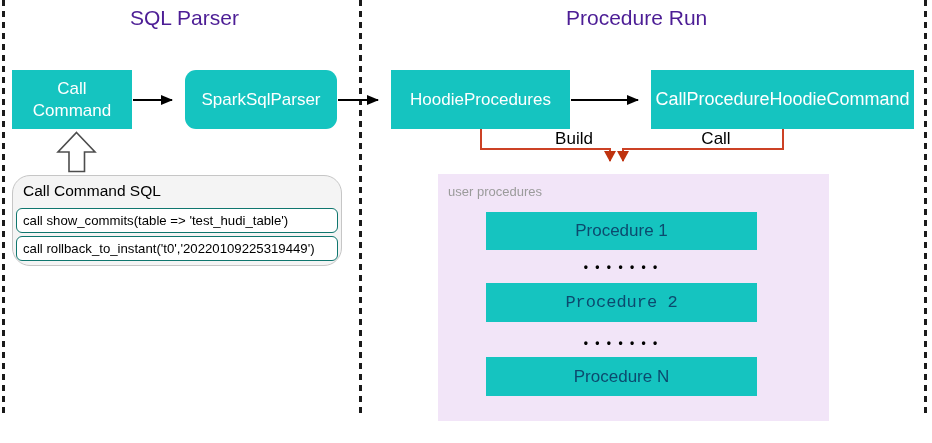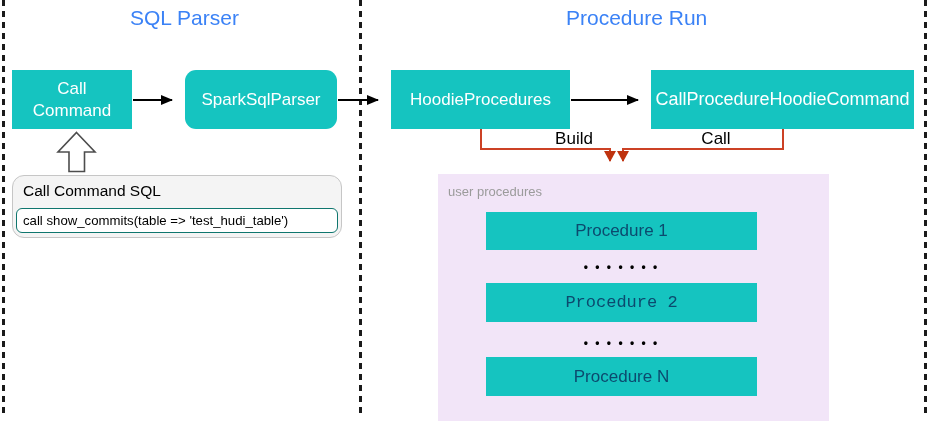--- a/index.html
+++ b/index.html
@@ -4,36 +4,36 @@
 <style>
   html,body { margin:0; padding:0; background:#ffffff; }
   .canvas {
     position:relative; width:932px; height:443px; overflow:hidden;
     background:#fff; font-family:"Liberation Sans", sans-serif;
   }
   .vline {
     position:absolute; top:0; width:3px; height:414px;
     background:repeating-linear-gradient(to bottom, var(--dashed-line,#1a1a1a) 0 6px, transparent 6px 11px);
   }
-  .section-title { position:absolute; top:6px; font-size:21px; color:#3b82f6; }
+  .section-title { position:absolute; top:6px; font-size:21px; color:#4c1d95; }
   .node {
     position:absolute; background:var(--box-teal,#15c4c0); color:#fff;
     display:flex; align-items:center; justify-content:center;
     text-align:center; font-size:17px; line-height:1.25; white-space:pre-line;
   }
   .overlay { position:absolute; left:0; top:0; width:932px; height:443px; pointer-events:none; }
   .arrow-black { stroke:var(--arrow-black,#000); stroke-width:2; fill:none; }
   .arrow-orange { stroke:var(--connector-orange,#cc4125); stroke-width:2; fill:none; }
   .mk-black { fill:var(--arrow-black,#000); }
   .mk-orange { fill:var(--arrowhead-red,#bf330f); }
   .hollow-arrow { fill:#fff; stroke:#4d4d4d; stroke-width:1.6; }
   .edge-label { position:absolute; top:129px; transform:translateX(-50%); font-size:17px; color:#000; }
   .sql-panel {
     position:absolute; left:12px; top:175px; width:330px;
-    background:#f4f4f4; border:1px solid #c6c6c6; border-radius:12px;
+    background:#f4f4f4; border:1px solid #c6c6c6; border-radius:18px;
     padding:0 0 4px 0; box-sizing:border-box;
   }
   .sql-panel-header { font-size:15.5px; color:#000; padding:6px 10px 5px; }
   .sql-row {
     background:#fff; border:1px solid #0f766e; border-radius:6px;
     margin:3px 3px 0; padding:4px 6px; font-size:13.2px; color:#000; white-space:nowrap;
   }
   .purple-panel {
     position:absolute; left:438px; top:174px; width:391px; height:247px;
     background:var(--purple-panel,#f2e5f8);
@@ -83,20 +83,21 @@
     <path class="arrow-orange" d="M783,129 L783,149 L623,149 L623,161" marker-end="url(#mo)"></path>
     <path class="hollow-arrow" d="M76.5,132.5 L95,152 L84.5,152 L84.5,171.5 L69,171.5 L69,152 L58,152 Z"></path>
   </svg>
 
   <div class="edge-label" style="left:574px;">Build</div>
   <div class="edge-label" style="left:716px;">Call</div>
 
   <div class="sql-panel">
     <div class="sql-panel-header">Call Command SQL</div>
     <div class="sql-row">call show_commits(table =&gt; 'test_hudi_table')</div>
+    <div class="sql-row">call rollback_to_instant('t0','20220109225319449')</div>
   </div>
 
   <div class="purple-panel">
     <div class="purple-label">user procedures</div>
     <div class="proc-box" style="top:38px;">Procedure 1</div>
     <div class="dots" style="top:84px;">• • • • • • •</div>
     <div class="proc-box" style="top:109px; height:39px;font-family:Liberation Mono, monospace;">Procedure 2</div>
     <div class="dots" style="top:160px;">• • • • • • •</div>
     <div class="proc-box" style="top:183px; height:39px;">Procedure N</div>
   </div>

